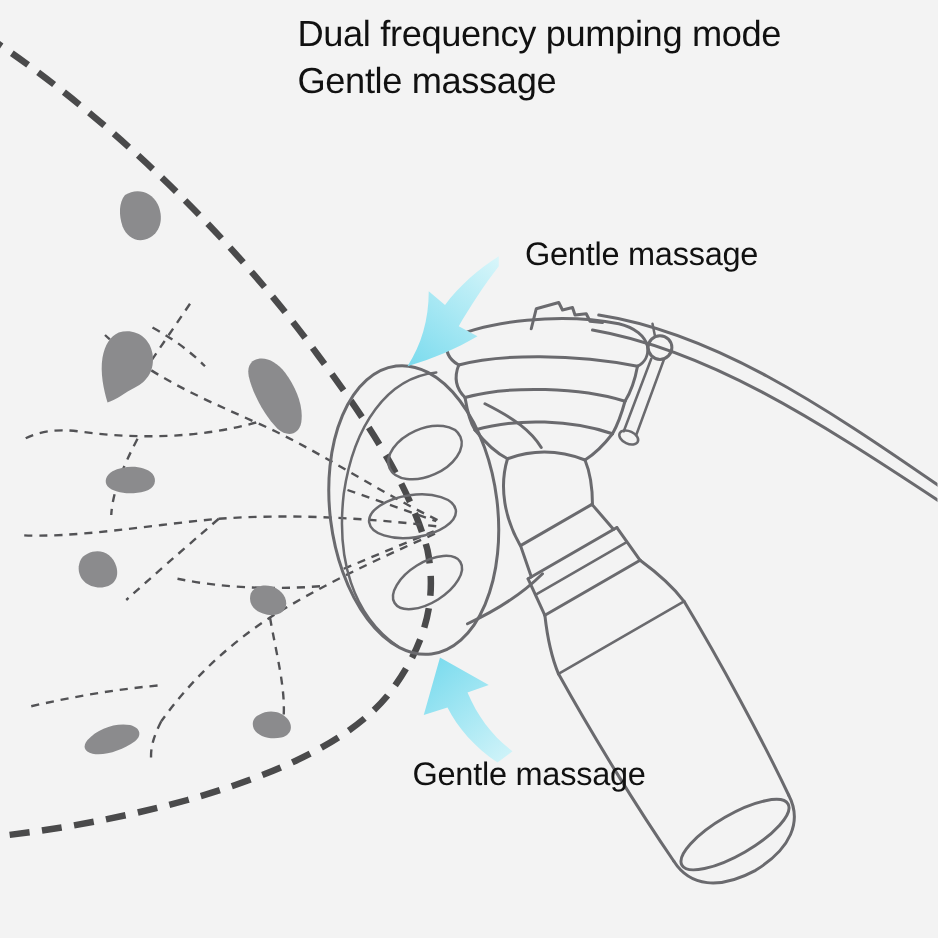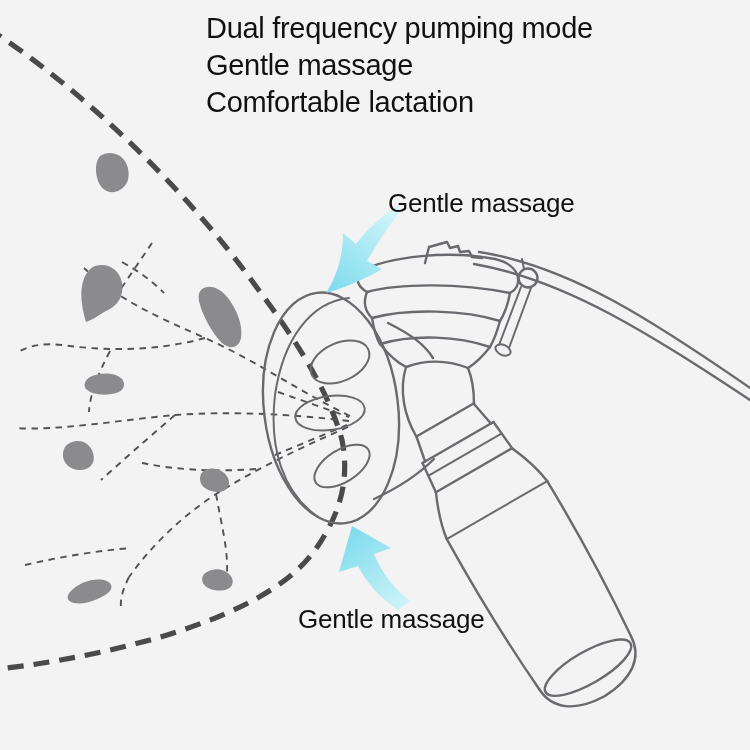--- a/index.html
+++ b/index.html
@@ -9,21 +9,21 @@
   html,body{margin:0;padding:0;}
   body{width:750px;height:750px;overflow:hidden;background:var(--bg);
        font-family:"Liberation Sans", sans-serif;position:relative;}
   .stage{position:absolute;inset:0;}
   svg{position:absolute;left:0;top:0;}
   .ln{fill:none;stroke:var(--line);stroke-width:2.4;stroke-linecap:round;stroke-linejoin:round;}
   .ln-thin{fill:none;stroke:var(--line);stroke-width:2;stroke-linecap:round;}
   .bdash{fill:none;stroke:var(--dash);stroke-width:5.2;stroke-dasharray:16 10;stroke-linecap:butt;}
   .duct{fill:none;stroke:var(--duct);stroke-width:1.9;stroke-dasharray:6.5 5.5;stroke-linecap:butt;}
   .blob{fill:var(--blob);stroke:none;}
-  .txt{position:absolute;color:var(--text);white-space:nowrap;}
+  .txt{position:absolute;color:var(--text);white-space:nowrap;margin-left:32px;}
   .title{left:206px;top:10px;font-size:29px;line-height:37px;letter-spacing:-0.3px;font-weight:500;}
   .note{font-size:26px;font-weight:500;letter-spacing:-0.2px;}
   .note-top{left:388px;top:188px;}
   .note-bottom{left:298px;top:604px;}
 </style>
 </head>
 <body>
 
 <div class="stage">
 
@@ -126,19 +126,18 @@
       <ellipse class="ln" cx="445" cy="706" rx="49" ry="16"></ellipse>
     </g>
 
     <path fill="url(#gArrowTop)" d="M 399,205 C 383,215 367,229 356,244 L 343,233 C 343,256 337,276 326,293 C 346,287 365,279 382,269 L 367,261 C 375,247 388,227 399,213 Z"></path>
     <path fill="url(#gArrowBot)" d="M 352,526 L 391,548 L 374,554 C 382,573 394,589 410,601 L 398,610 C 380,598 366,582 358,566 L 339,572 Z"></path>
   </svg>
 
   <div class="txt title">
     <div>Dual frequency pumping mode</div>
     <div>Gentle massage</div>
-    <div>Comfortable lactation</div>
   </div>
 
   <div class="txt note note-top">Gentle massage</div>
   <div class="txt note note-bottom">Gentle massage</div>
 
 </div>
 
 </body></html>

